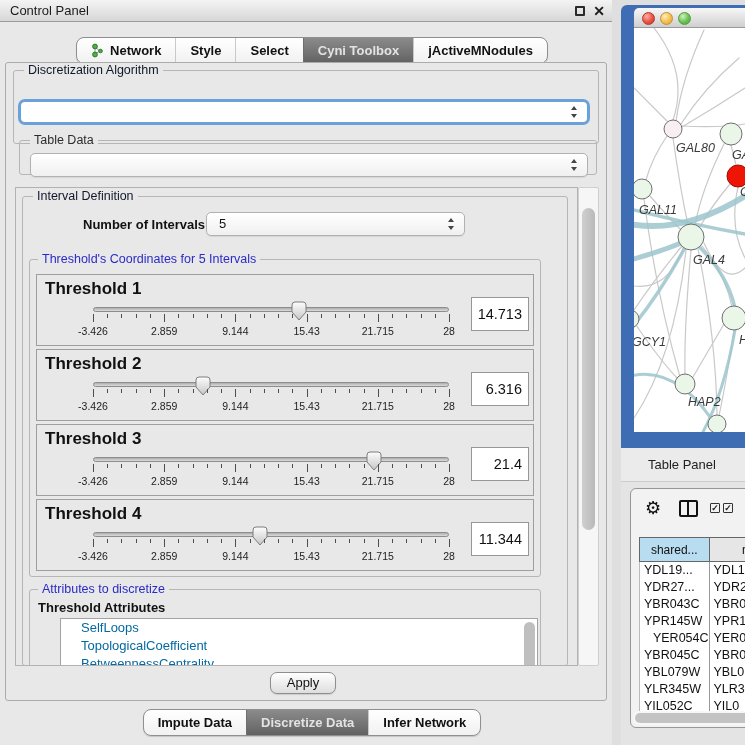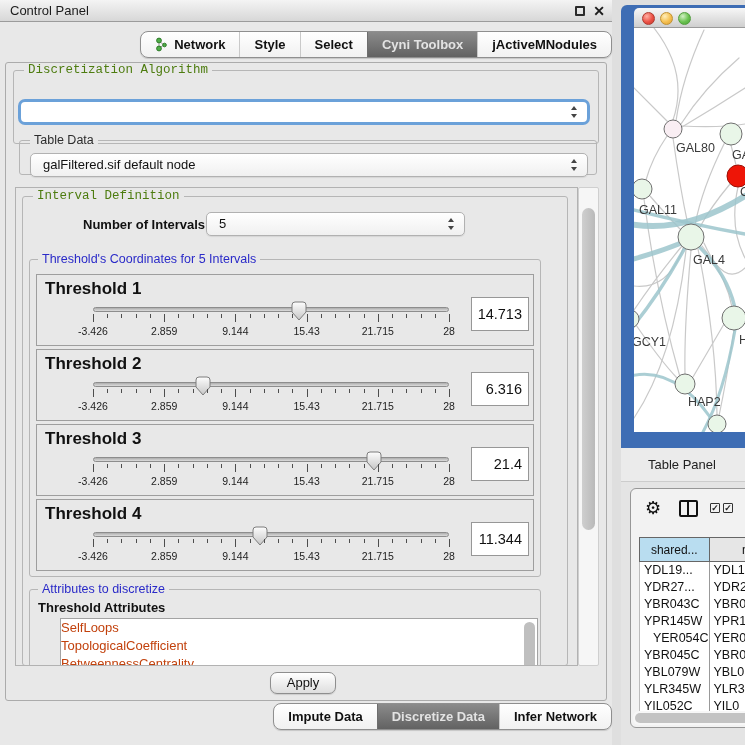--- a/index.html
+++ b/index.html
@@ -9,37 +9,37 @@
 
   
   .control-panel{position:absolute;left:0;top:0;width:612px;height:745px;background:#e8e8e8;}
   .titlebar{position:absolute;left:0;top:0;right:0;height:22px;
             background:linear-gradient(#f4f4f4,#d7d7d7);border-bottom:1px solid #9b9b9b;}
   .titlebar .title{position:absolute;left:10px;top:0;line-height:22px;font-size:13px;color:#1c1c1c;}
   .float-icon{position:absolute;right:27px;top:6px;width:10px;height:10px;border:2px solid #2b2b2b;border-radius:1px;}
   .close-icon{position:absolute;right:7px;top:1px;font-size:14px;font-weight:bold;color:#1b1b1b;line-height:20px;}
 
   
-  .tabbar{position:absolute;left:12px;right:0;display:flex;justify-content:flex-end;}
+  .tabbar{position:absolute;left:12px;right:0;display:flex;justify-content:center;margin-top:6px;}
   .tabbar-top{top:31px;}
   .tabbar-bottom{top:703px;}
   .segmented{display:flex;border:1px solid #8f8f8f;border-radius:8px;overflow:hidden;
              background:linear-gradient(#ffffff,#f1f1f1);box-shadow:0 1px 1px rgba(0,0,0,.15);}
   .seg{display:flex;align-items:center;padding:0 14px;height:25px;font-size:13px;font-weight:bold;
        color:#111;border-left:1px solid #c9c9c9;white-space:nowrap;}
   .seg:first-child{border-left:none;}
   .seg.sel{background:linear-gradient(#8b8b8b,#626262);color:#e3e3e3;border-left-color:#6e6e6e;}
   .seg .net-ic{margin-right:6px;display:inline-block;line-height:0;}
 
   
   .main-panel{position:absolute;left:5px;top:62px;width:602px;height:639px;
               border:1px solid #ababab;border-radius:3px;background:#e8e8e8;}
   .group{position:absolute;border:1px solid #b6b6b6;border-radius:3px;}
   .legend{position:absolute;top:-8px;left:10px;background:#e8e8e8;padding:0 4px;font-size:12.5px;line-height:15px;}
-  .legend.green{color:#4d7c0f;font-family:Liberation Mono, monospace;}
+  .legend.green{color:#0f172a;}
   .legend.blue{color:#2a2ac8;}
   .legend.plain{color:#2c2c2c;}
 
   .combo{position:absolute;height:24px;background:linear-gradient(#ffffff,#f0f0f0);
          border:1px solid #b1b1b1;border-radius:5px;box-shadow:0 1px 1px rgba(0,0,0,.08);}
   .combo .val{position:absolute;left:12px;top:0;line-height:22px;font-size:13px;color:#111;}
   .stepper{position:absolute;right:9px;top:50%;transform:translateY(-50%);width:7px;height:12px;}
   .stepper .up{position:absolute;top:0;left:0;width:0;height:0;
                border-left:3.5px solid transparent;border-right:3.5px solid transparent;border-bottom:4.5px solid #444;}
   .stepper .dn{position:absolute;bottom:0;left:0;width:0;height:0;
@@ -70,36 +70,36 @@
   .thumb-svg{position:absolute;top:0;width:16px;height:20px;transform:translateX(-50%);}
   .tick{position:absolute;top:13px;width:1px;background:#4d4d4d;}
   .tick.minor{height:4px;}
   .tick.major{height:8px;}
   .scale-lab{position:absolute;top:24px;transform:translateX(-50%);font-size:10.5px;font-weight:normal;color:#1d1d1d;white-space:nowrap;}
   .value-box{position:absolute;right:4px;top:22px;width:58px;height:34px;background:#fff;border:1px solid #979797;}
   .value-box span{display:block;text-align:right;padding-right:6px;line-height:32px;font-size:14.5px;color:#111;}
 
   .attr-subtitle{position:absolute;left:8px;top:10px;font-size:13px;font-weight:bold;color:#111;}
   .attr-list{position:absolute;left:30px;top:28px;width:478px;height:118px;background:#fff;border:1px solid #a3a3a3;}
-  .attr-item{padding-left:0;line-height:18px;font-size:13px;color:#c2410c;}
+  .attr-item{padding-left:20px;line-height:18px;font-size:13px;color:#0369a1;}
   .attr-list .inner-scroll{position:absolute;right:2px;top:3px;width:11px;height:48px;border-radius:6px;background:#bfbfbf;}
 
   .apply-btn{position:absolute;left:264px;top:609px;width:66px;height:22px;border:1px solid #8e8e8e;border-radius:7px;
              background:linear-gradient(#ffffff,#dedede);font-size:13px;color:#111;text-align:center;line-height:20px;
              box-shadow:0 1px 1px rgba(0,0,0,.12);}
 
   
   .popup{position:absolute;left:8px;top:84px;width:570px;height:50px;background:#fff;border-radius:8px;
          box-shadow:0 4px 10px rgba(0,0,0,.4);z-index:40;}
   .popup-header{position:absolute;left:0;right:0;top:5px;text-align:center;font-size:13px;color:#b4b4b4;}
   .popup-opt{position:absolute;left:6px;font-size:13.5px;color:#0a0a0a;white-space:nowrap;}
   .popup-opt.b{font-weight:bold;}
 
   
-  .net-window{position:absolute;left:621px;top:5px;width:124px;height:447px;background:#3e6db4;border-top-left-radius:6px;}
+  .net-window{position:absolute;left:621px;top:5px;width:124px;height:447px;background:#3e6db4;border-top-left-radius:6px;font-style:italic;}
   .net-titlebar{position:absolute;left:13px;top:3px;right:0;height:20px;border-top-left-radius:5px;
                 background:linear-gradient(#f7f7f7,#cfcfcf);border-bottom:1px solid #9a9a9a;}
   .light{position:absolute;top:3.5px;width:13px;height:13px;border-radius:50%;}
   .light.red{left:8px;background:radial-gradient(circle at 35% 30%,#ffb0a4,#ec5044 55%,#c0392e);border:1px solid #ad3a2f;}
   .light.yellow{left:26px;background:radial-gradient(circle at 35% 30%,#ffeebb,#f5bf4f 55%,#dd9f35);border:1px solid #c19132;}
   .light.green{left:44px;background:radial-gradient(circle at 35% 30%,#d2f0c4,#69c24f 55%,#4da23a);border:1px solid #529e3e;}
   .net-canvas{position:absolute;left:13px;top:23px;right:0;height:404px;background:#fff;overflow:hidden;}
 
   
   .table-title{position:absolute;left:621px;top:448px;width:124px;height:34px;background:#ebebeb;
@@ -182,21 +182,20 @@
       <div class="combo-focus">
         <span class="stepper">
             <i class="up"></i>
             <i class="dn"></i>
           </span>
       </div>
 
       <div class="group" style="left:13px;top:77px;width:578px;height:35px;">
         <span class="legend plain">Table Data</span>
         <div class="combo" style="left:10px;top:12px;width:558px;">
-          <span class="val">galFiltered.sif default node</span>
           <span class="stepper">
               <i class="up"></i>
               <i class="dn"></i>
             </span>
         </div>
       </div>
 
       <div class="viewport">
         <div class="group interval-group">
           <span class="legend green">Interval Definition</span>

